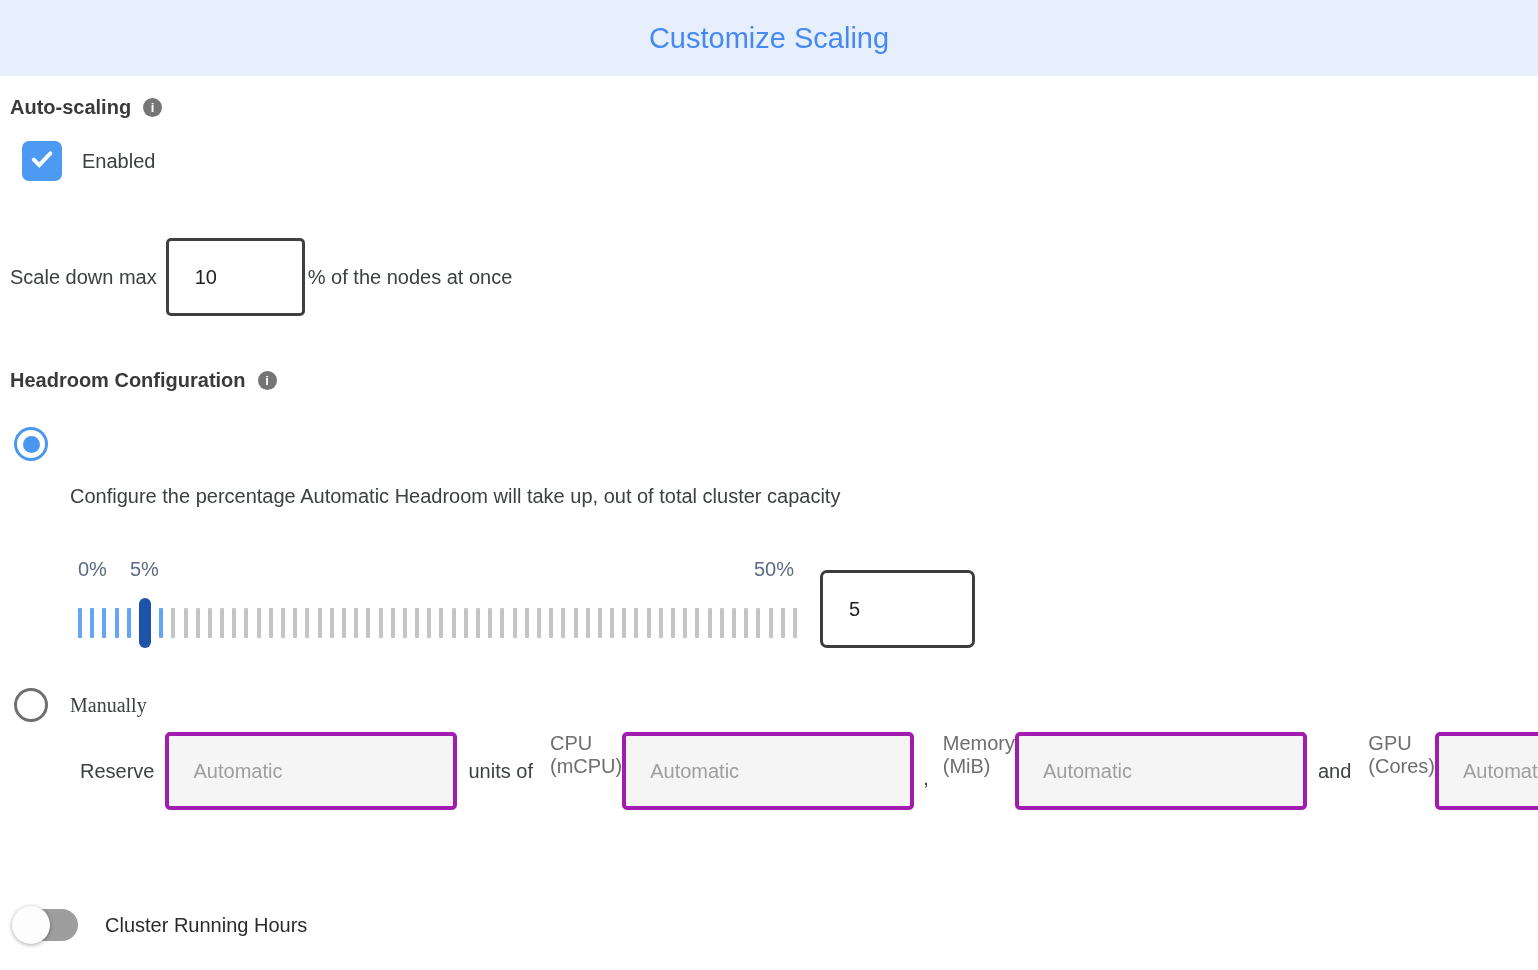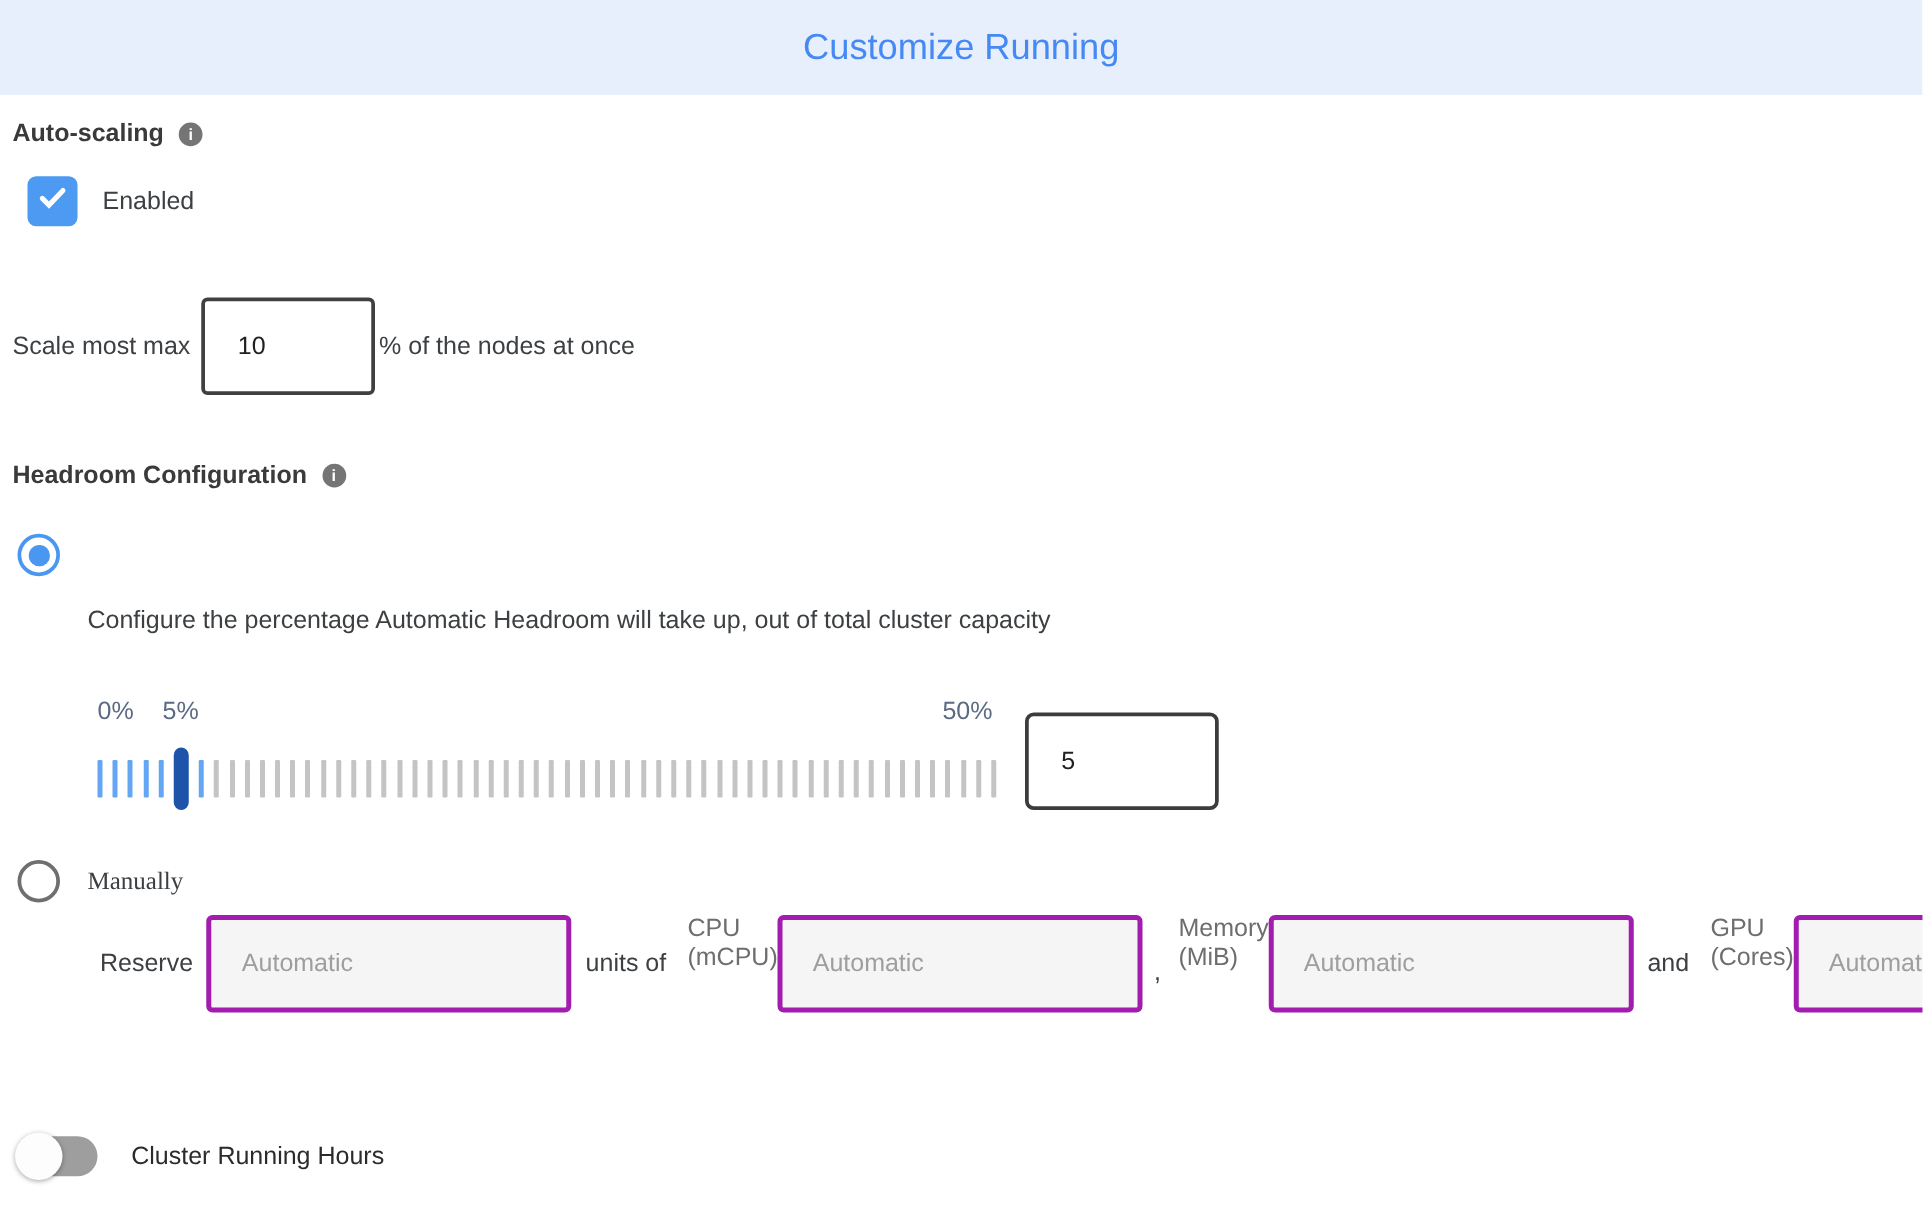--- a/index.html
+++ b/index.html
@@ -116,21 +116,21 @@
     width: 38px; height: 38px; border-radius: 50%;
     background: #fdfdfd;
     box-shadow: 0 1px 4px rgba(0,0,0,0.35);
   }
   .toggle-label { margin-left: 27px; color: #2b2b2b; }
 </style>
 </head>
 <body>
 
 <div class="header">
-  <div class="header-title">Customize Running</div>
+  <div class="header-title">Customize Scaling</div>
 </div>
 
 <div class="content">
 
   <div class="section-label auto">
     <span>Auto-scaling</span>
     <span class="info-icon">i</span>
   </div>
 
   <div class="checkbox-row">
@@ -138,21 +138,21 @@
       <span>
         <svg width="28" height="28" viewBox="0 0 24 24">
           <path d="M5 12.6l4.6 4.6L19.2 7.2" stroke="#ffffff" stroke-width="3.4" fill="none" stroke-linecap="round"></path>
         </svg>
       </span>
     </div>
     <span>Enabled</span>
   </div>
 
   <div class="scaledown-row">
-    <span class="scaledown-prefix">Scale most max</span>
+    <span class="scaledown-prefix">Scale down max</span>
     <input class="num-input scaledown-input" type="text" value="10" style="">
     <span class="scaledown-suffix">% of the nodes at once</span>
   </div>
 
   <div class="section-label headroom">
     <span>Headroom Configuration</span>
     <span class="info-icon">i</span>
   </div>
 
   <div class="radio-row auto-opt">

